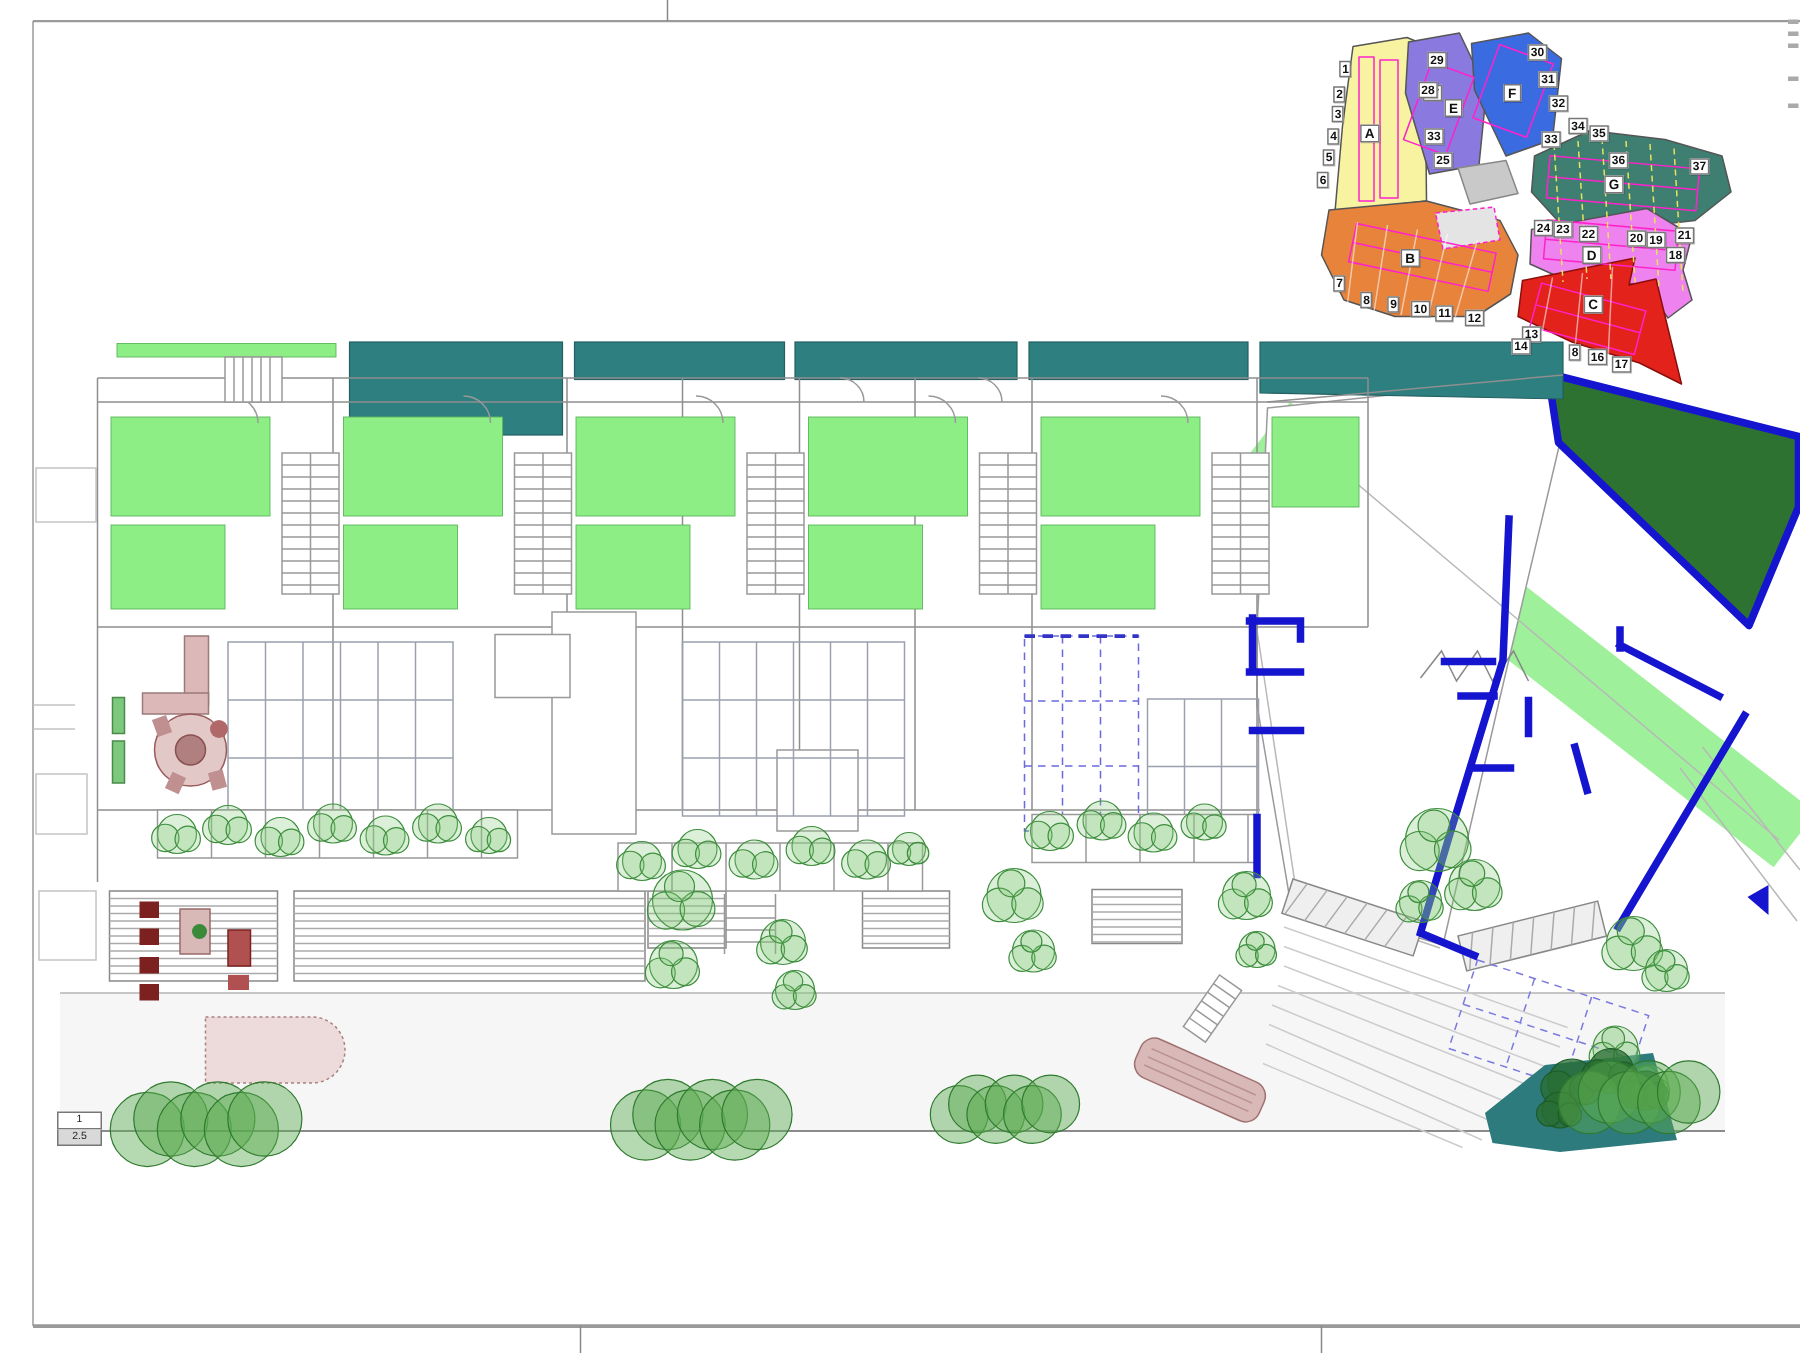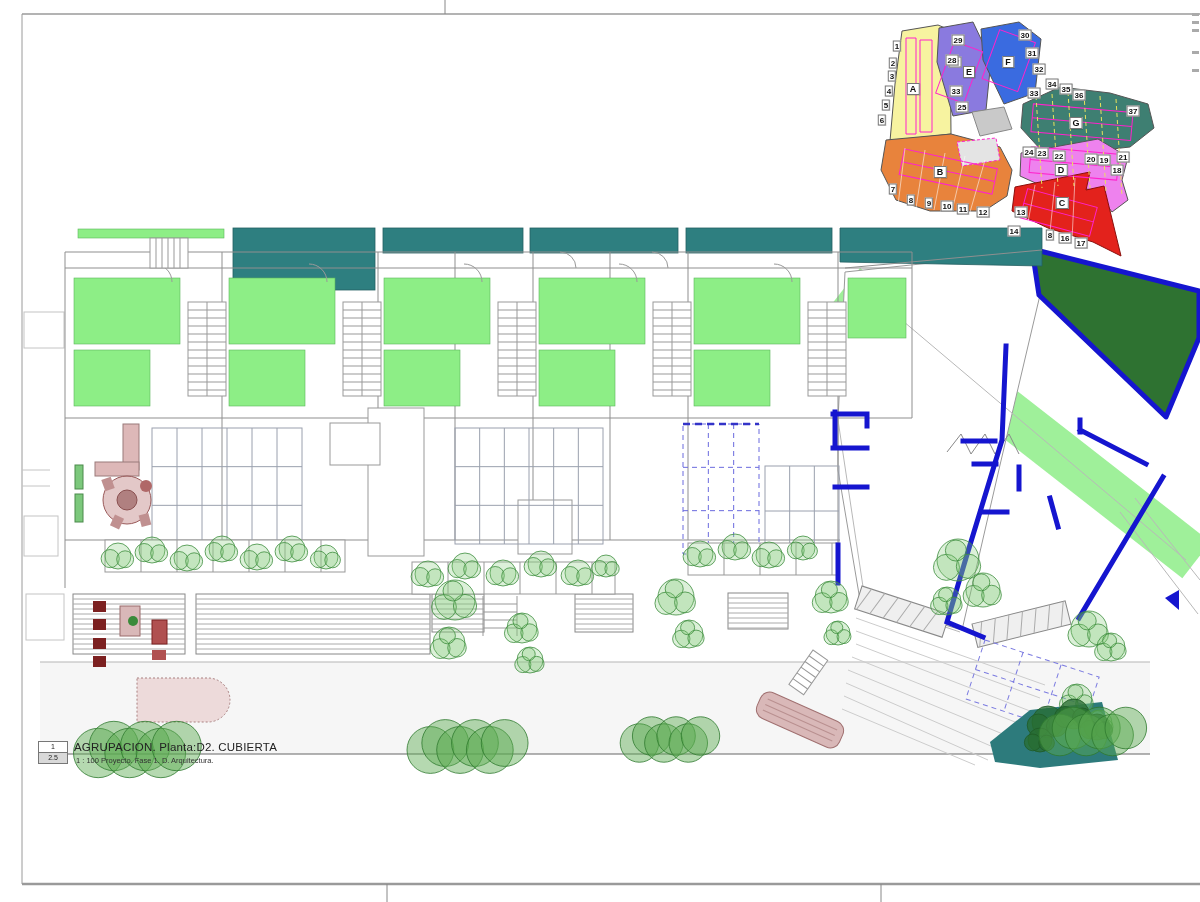--- a/index.html
+++ b/index.html
@@ -595,21 +595,21 @@
       <div class="tag" style="left: 892px; top: 76px;">3</div>
       <div class="tag" style="left: 889px; top: 91px;">4</div>
       <div class="tag" style="left: 886px; top: 105px;">5</div>
       <div class="tag" style="left: 882px; top: 120px;">6</div>
       <div class="tag" style="left: 893px; top: 189px;">7</div>
       <div class="tag" style="left: 911px; top: 200px;">8</div>
       <div class="tag" style="left: 929px; top: 203px;">9</div>
       <div class="tag" style="left: 947px; top: 206px;">10</div>
       <div class="tag" style="left: 963px; top: 209px;">11</div>
       <div class="tag" style="left: 983px; top: 212px;">12</div>
-      <div class="tag" style="left: 1021px; top: 212px;">13</div>
+      <div class="tag" style="left: 1021px; top: 223px;">13</div>
       <div class="tag" style="left: 1014px; top: 231px; text-align: right;">14</div>
       <div class="tag" style="left: 1050px; top: 235px;">8</div>
       <div class="tag" style="left: 1065px; top: 238px;">16</div>
       <div class="tag" style="left: 1081px; top: 243px;">17</div>
       <div class="tag" style="left: 1117px; top: 170px;">18</div>
       <div class="tag" style="left: 1104px; top: 160px;">19</div>
       <div class="tag" style="left: 1091px; top: 159px;">20</div>
       <div class="tag" style="left: 1123px; top: 157px;">21</div>
       <div class="tag" style="left: 1059px; top: 156px;">22</div>
       <div class="tag" style="left: 1042px; top: 153px;">23</div>
@@ -618,35 +618,31 @@
       <div class="tag" style="left: 956px; top: 91px;">33</div>
       <div class="tag" style="left: 955px; top: 62px;">27</div>
       <div class="tag" style="left: 952px; top: 60px;">28</div>
       <div class="tag" style="left: 958px; top: 40px;">29</div>
       <div class="tag" style="left: 1025px; top: 35px;">30</div>
       <div class="tag" style="left: 1032px; top: 53px;">31</div>
       <div class="tag" style="left: 1039px; top: 69px;">32</div>
       <div class="tag" style="left: 1034px; top: 93px;">33</div>
       <div class="tag" style="left: 1052px; top: 84px;">34</div>
       <div class="tag" style="left: 1066px; top: 89px;">35</div>
-      <div class="tag" style="left: 1079px; top: 95px; text-align: right;">36</div>
+      <div class="tag" style="left: 1079px; top: 107px; text-align: right;">36</div>
       <div class="tag" style="left: 1133px; top: 111px;">37</div>
       <div class="tag letter" style="left: 913px; top: 89px;">A</div>
       <div class="tag letter" style="left: 940px; top: 172px;">B</div>
       <div class="tag letter" style="left: 1062px; top: 203px;">C</div>
       <div class="tag letter" style="left: 1061px; top: 170px;">D</div>
       <div class="tag letter" style="left: 969px; top: 72px;">E</div>
       <div class="tag letter" style="left: 1008px; top: 62px;">F</div>
       <div class="tag letter" style="left: 1076px; top: 123px;">G</div>
     </div>
 
 <div class="titleblock">
   <div class="tb-boxes">
     <div class="tb-box">1</div>
     <div class="tb-box gray">2.5</div>
   </div>
-  <div class="tb-text">
-    <div class="tb-title">AGRUPACION. Planta:D2. CUBIERTA</div>
-    <div class="tb-sub">1 : 100 Proyecto. Fase 1. D. Arquitectura.</div>
-  </div>
 </div>
 
 </div>
 
 </body></html>

